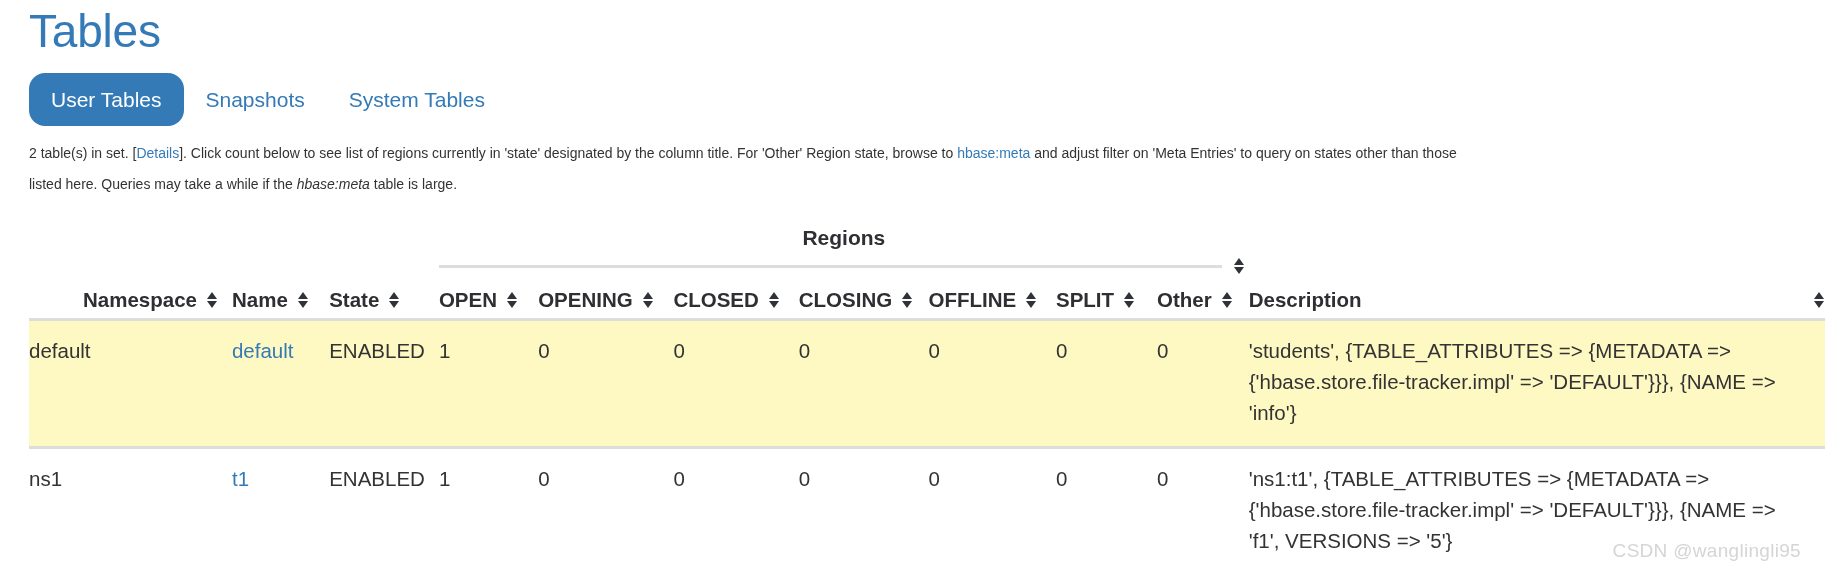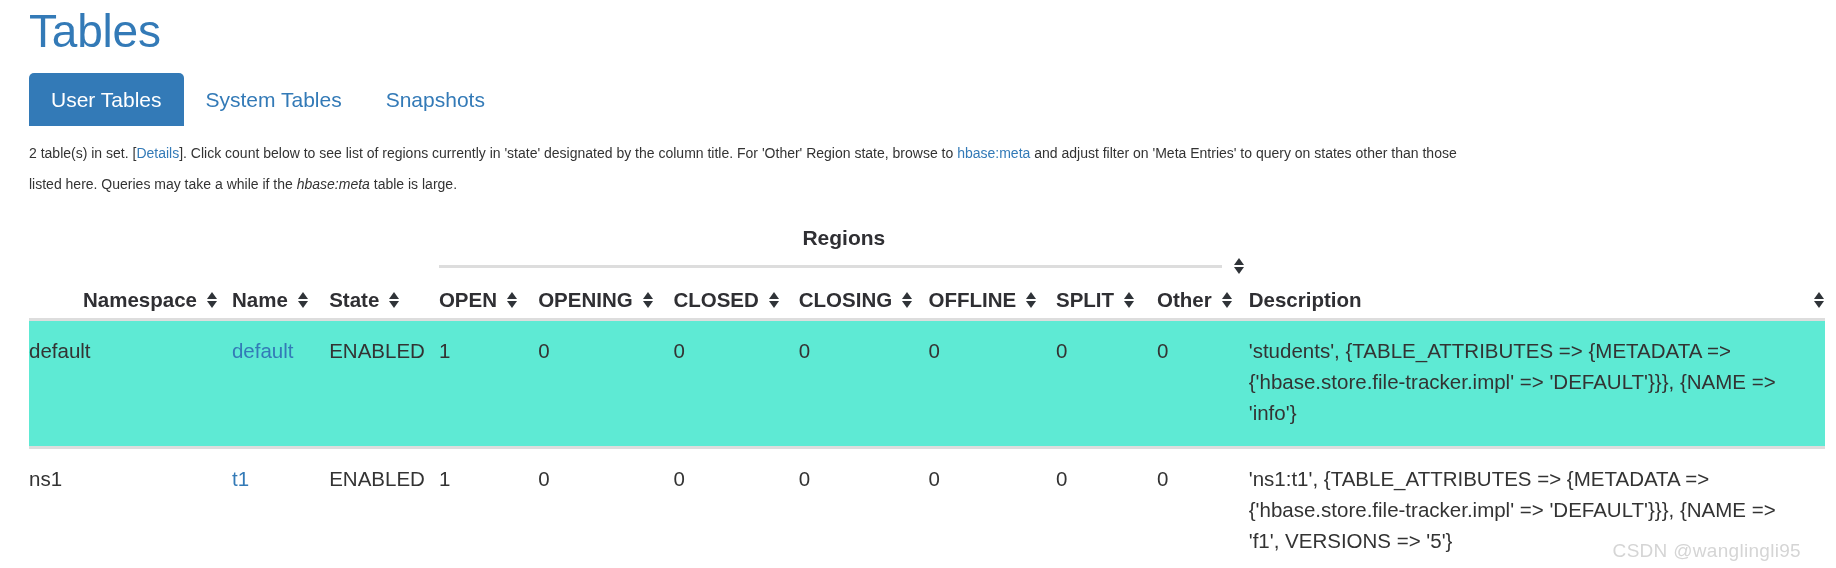--- a/index.html
+++ b/index.html
@@ -45,20 +45,21 @@
     border-radius: 5px 5px 0 0;
     color: #337ab7;
     text-decoration: none;
     cursor: pointer;
     white-space: nowrap;
     display: inline-block;
   }
   .tab.active {
     background: #337ab7;
     color: #ffffff;
+    border-radius: 16px;
   }
   
   .intro {
     font-size: 14px;
     line-height: 31px;
     color: #333333;
     margin: 12px 3px 0 0;
     max-width: 1800px;
   }
   .intro a, .link {
@@ -141,21 +142,21 @@
     flex: 1 1 auto;
   }
   .group-wrap .sort-icon {
     margin: 0 4px 6px 12px;
   }
   
   table.tables-list tbody tr {
     border-top: 3px solid #dddddd;
   }
   table.tables-list tbody tr.odd {
-    background: #5eead4;
+    background: #fef9c3;
   }
   table.tables-list tbody td {
     padding: 14px 14px 18px 0;
     vertical-align: top;
     font-size: 20.5px;
     line-height: 31px;
     color: #333333;
   }
   td.first-col, th.first-col .hdr-cell {
     padding-left: 14px;
@@ -183,22 +184,22 @@
 </style>
 </head>
 <body>
 
 <div class="page">
 
   <h1 class="page-title">Tables</h1>
 
   <div class="tabs">
     <a class="tab active">User Tables</a>
+    <a class="tab">Snapshots</a>
     <a class="tab">System Tables</a>
-    <a class="tab">Snapshots</a>
   </div>
 
   <p class="intro"><span>2 table(s) in set. [</span><a class="link">Details</a><span>]. Click count below to see list of regions currently in 'state' designated by the column title. For 'Other' Region state, browse to </span><a class="link">hbase:meta</a><span> and adjust filter on 'Meta Entries' to query on states other than those listed here. Queries may take a while if the </span><em>hbase:meta</em><span> table is large.</span></p>
 
   <table class="tables-list">
     <colgroup>
       <col style="width:158px">
       <col style="width:98px">
       <col style="width:106px">
       <col style="width:100px">

